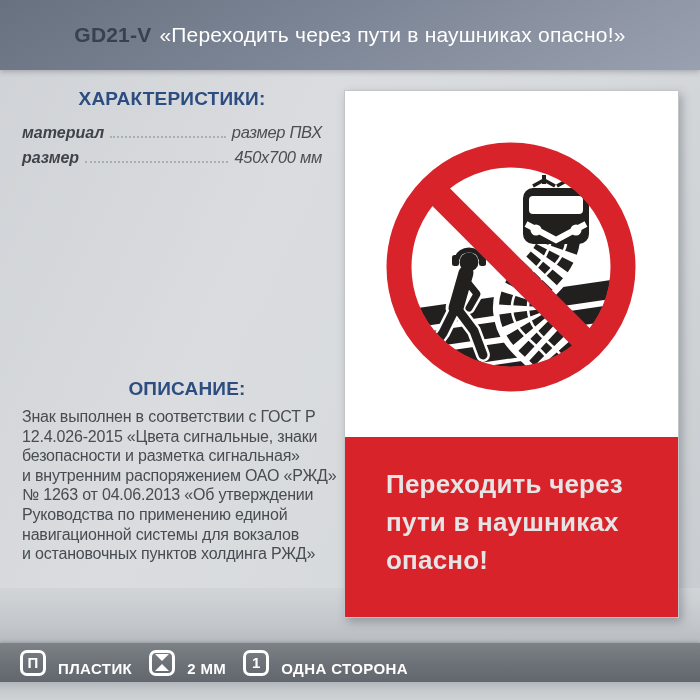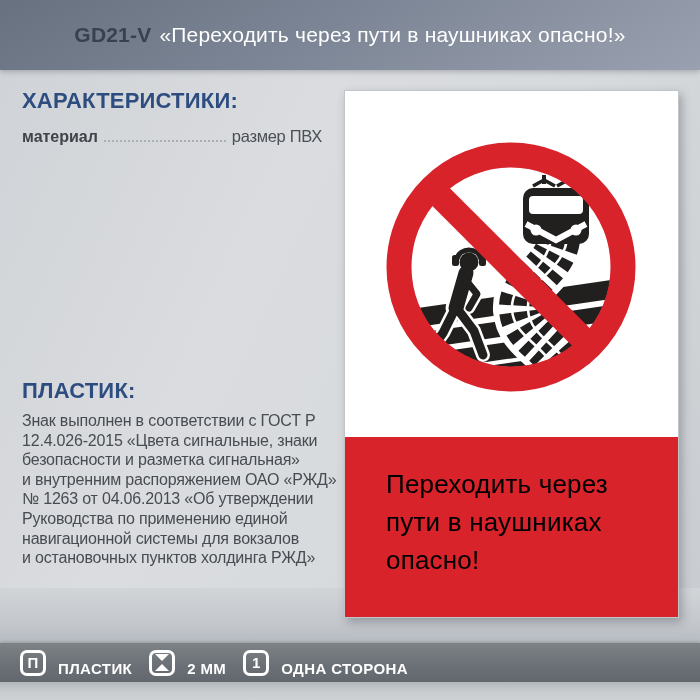--- a/index.html
+++ b/index.html
@@ -18,38 +18,38 @@
   
   .content-bg{position:absolute;left:0;top:70px;width:700px;height:518px;
     background:linear-gradient(115deg,#d0d3d7 0%,#dadcdf 35%,#d7dadc 65%,#c9cdd1 100%);}
   .prefooter{position:absolute;left:0;top:588px;width:700px;height:55px;
     background:linear-gradient(#d2d5d8 0%,#c2c6cb 70%,#b6bbc1 100%);}
   .afterfooter{position:absolute;left:0;top:682px;width:700px;height:18px;
     background:linear-gradient(#b2b7bd 0%,#c8cccf 55%,#cfd2d5 100%);}
 
   
   .char-block{position:absolute;left:22px;top:88px;width:300px;}
-  .blue-heading{font-size:22px;font-weight:bold;color:#2d4d80;margin:0 0 7px 0;letter-spacing:.2px;}
-  .char-row{display:flex;align-items:flex-end;height:25px;}
+  .blue-heading{font-size:19px;font-weight:bold;color:#2d4d80;margin:0 0 7px 0;letter-spacing:.2px;text-align:center;}
+  .char-row{display:flex;align-items:flex-end;height:25px;font-style:italic;}
   .char-label{font-weight:bold;color:#3f444b;font-size:16px;white-space:nowrap;}
   .char-leader{flex:1;border-bottom:2px dotted #9094999c;margin:0 6px 4px 6px;min-width:12px;}
   .char-value{color:#4a4f55;font-size:16.5px;white-space:nowrap;letter-spacing:-0.3px;}
 
   .desc-block{position:absolute;left:22px;top:378px;width:330px;}
   .desc-text{margin:6px 0 0 0;font-size:16px;line-height:19.6px;color:#474c52;
     white-space:pre-line;letter-spacing:-0.2px;}
 
   
   .sign-card{position:absolute;left:344px;top:90px;width:335px;height:528px;
     background:#ffffff;border:1px solid #c2c5c7;box-sizing:border-box;
     box-shadow:3px 4px 9px rgba(55,60,68,.35);}
   .pictogram{position:absolute;left:41px;top:51px;width:250px;height:250px;}
   .sign-banner{position:absolute;left:0;bottom:0;width:100%;height:180px;background:#d8232b;
     box-sizing:border-box;padding:28px 28px 0 41px;}
-  .sign-caption{color:#000000;font-size:26px;line-height:38px;font-weight:400;
+  .sign-caption{color:#e5e5e5;font-size:26px;line-height:38px;font-weight:700;
     white-space:pre-line;letter-spacing:.2px;}
 
   
   .footer-bar{position:absolute;left:0;top:643px;width:700px;height:39px;
     background:linear-gradient(#7d8287 0%,#6c7177 55%,#62676d 100%);
     display:flex;align-items:center;padding-left:20px;box-sizing:border-box;
     box-shadow:0 -1px 3px rgba(0,0,0,.18);}
   .fgroup{display:flex;align-items:center;gap:12px;margin-right:17px;}
   .ficon{width:26px;height:26px;border:3px solid #fff;border-radius:7px;box-sizing:border-box;
     display:flex;align-items:center;justify-content:center;color:#fff;font-weight:bold;font-size:15px;}
@@ -94,24 +94,29 @@
     </div>
   </div>
 
   <div class="char-block">
     <h2 class="blue-heading">ХАРАКТЕРИСТИКИ:</h2>
     <div class="char-row">
       <span class="char-label">материал</span>
       <span class="char-leader"></span>
       <span class="char-value">размер ПВХ</span>
     </div>
+    <div class="char-row">
+      <span class="char-label">размер</span>
+      <span class="char-leader"></span>
+      <span class="char-value">450x700 мм</span>
+    </div>
   </div>
 
   <div class="desc-block">
-    <h2 class="blue-heading">ПЛАСТИК:</h2>
+    <h2 class="blue-heading">ОПИСАНИЕ:</h2>
     <p class="desc-text">Знак выполнен в соответствии с ГОСТ Р
 12.4.026-2015 «Цвета сигнальные, знаки
 безопасности и разметка сигнальная»
 и внутренним распоряжением ОАО «РЖД»
 № 1263 от 04.06.2013 «Об утверждении
 Руководства по применению единой
 навигационной системы для вокзалов
 и остановочных пунктов холдинга РЖД»</p>
   </div>
 

